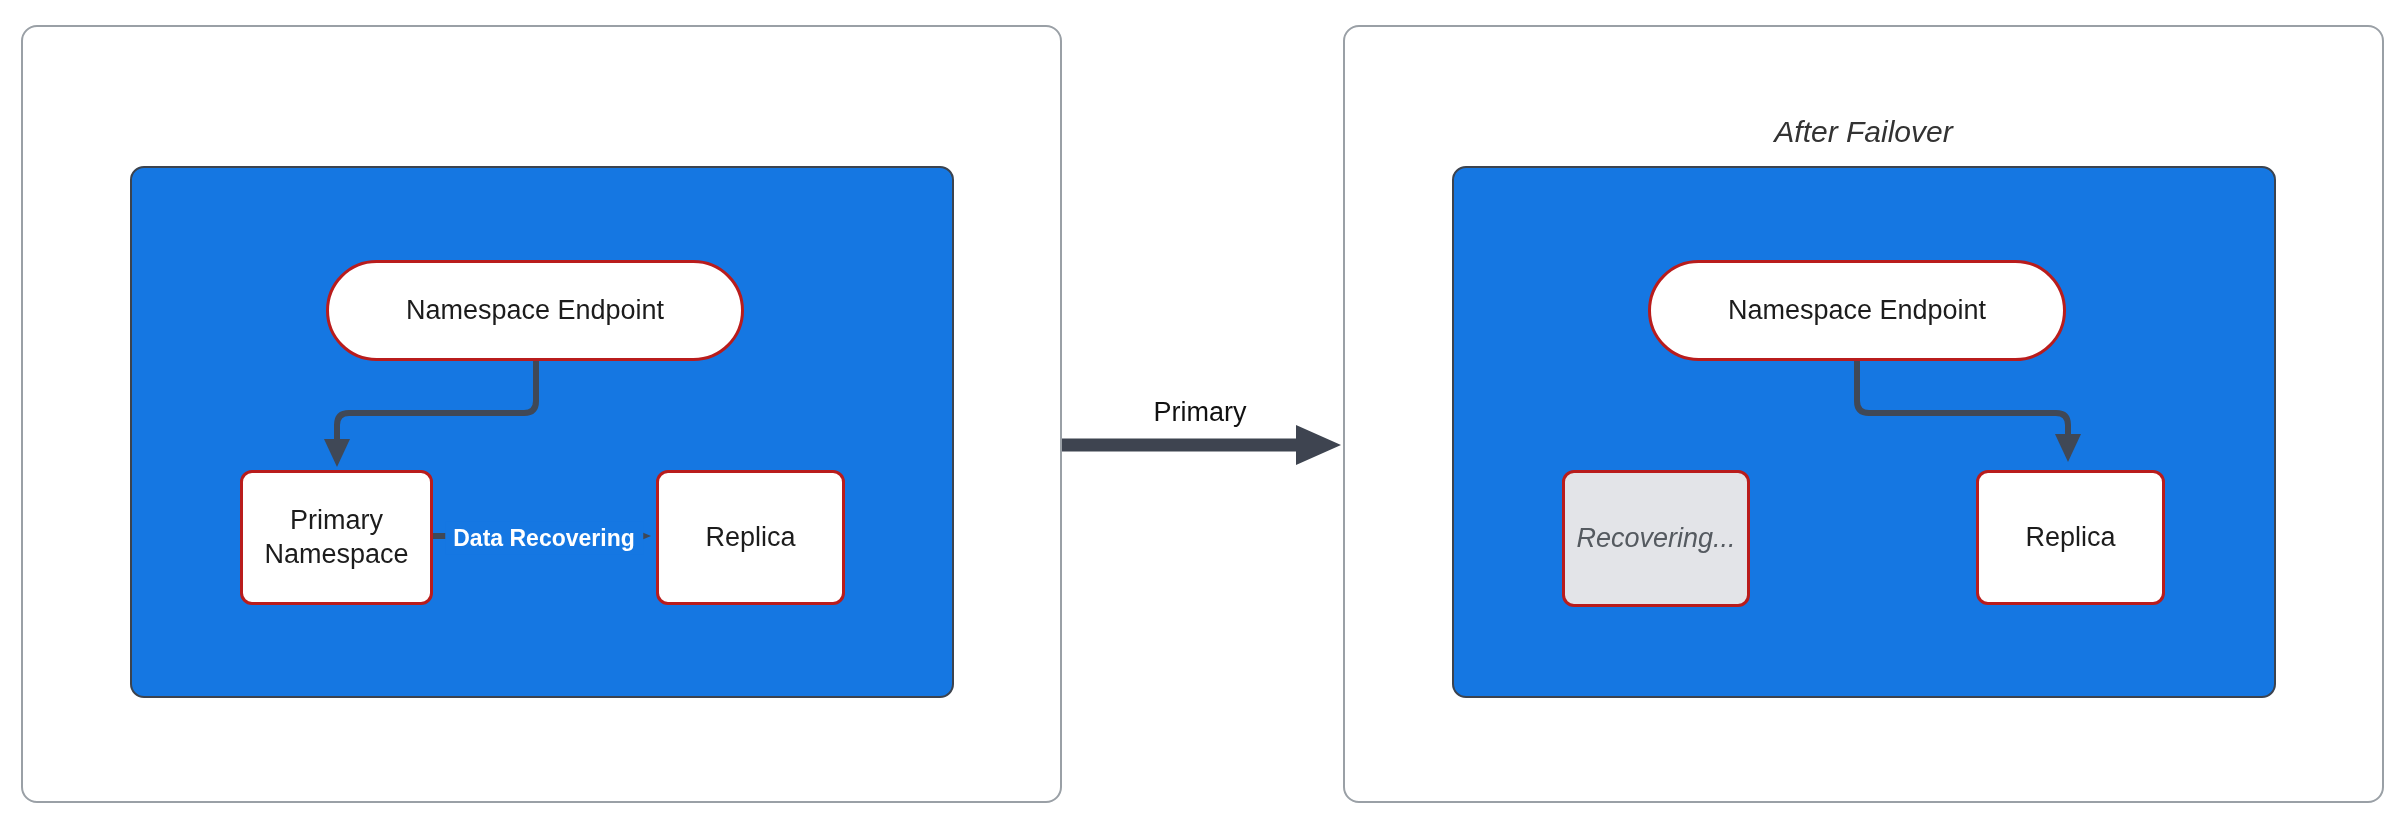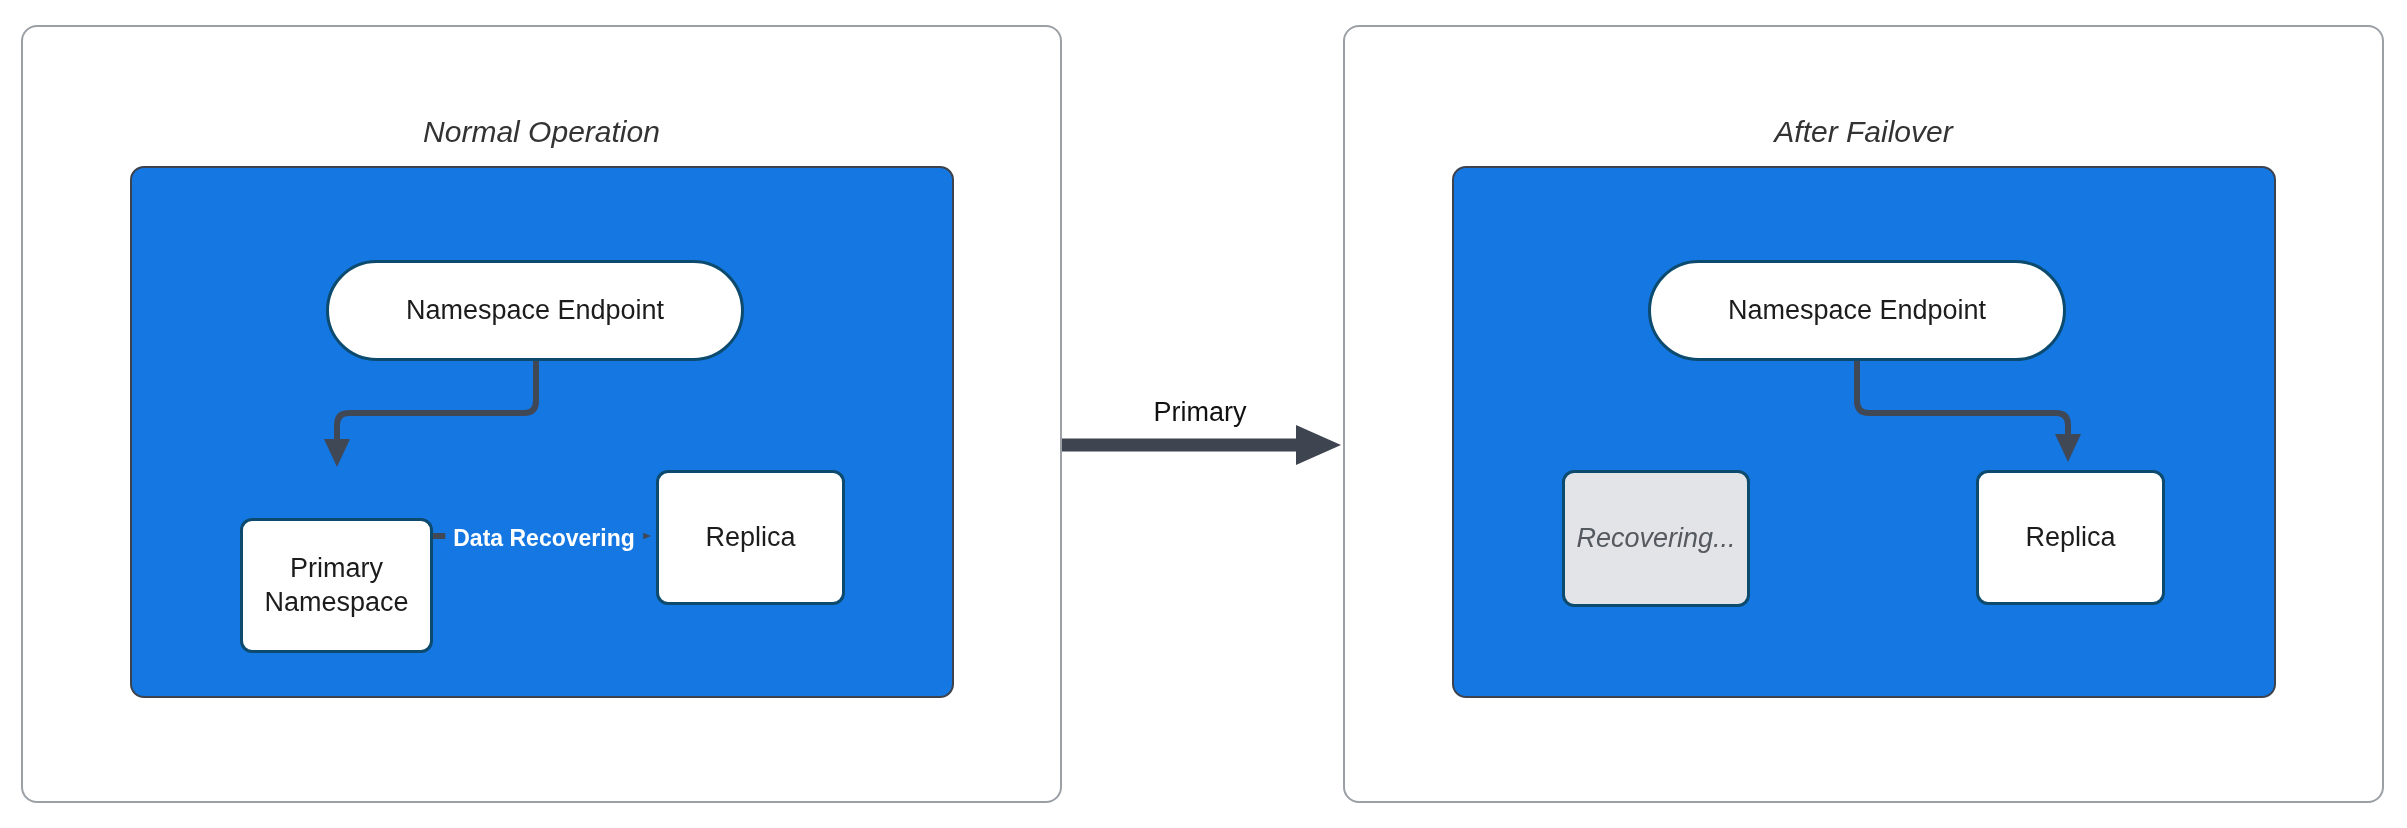--- a/index.html
+++ b/index.html
@@ -45,31 +45,31 @@
     box-sizing: border-box;
     z-index: 1;
   }
   .node {
     position: absolute;
     display: flex;
     align-items: center;
     justify-content: center;
     text-align: center;
     background: #ffffff;
-    border: 3px solid #0c4a6e;
+    border: 3px solid #b91c1c;
     box-sizing: border-box;
     font-size: 27px;
     color: #1c1c1c;
     line-height: 1.25;
     z-index: 3;
   }
   .pill { border-radius: 52px; }
   .rect { border-radius: 12px; }
   .pill-node   { left: 303px; top: 233px; width: 418px; height: 101px; }
-  .primary-node   { left: 217px; top: 443px; width: 193px; height: 135px; margin-top: 48px; }
+  .primary-node   { left: 217px; top: 443px; width: 193px; height: 135px; }
   .replica-node-l { left: 633px; top: 443px; width: 189px; height: 135px; }
   .recovering-node {
     left: 217px; top: 443px; width: 188px; height: 137px;
     background: #E3E4E8;
     font-style: italic;
     color: #555a60;
   }
   .replica-node-r { left: 631px; top: 443px; width: 189px; height: 135px; }
   .edge-label {
     position: absolute;
@@ -115,21 +115,20 @@
     <polygon points="620,523 620,549 651,536" fill="#404856"></polygon>
 
     <path d="M1857,360 L1857,401 Q1857,413 1869,413 L2056,413 Q2068,413 2068,425 L2068,436" fill="none" stroke="#404856" stroke-width="6"></path>
     <polygon points="2055,434 2081,434 2068,462" fill="#404856"></polygon>
 
     <path d="M1062,445 L1298,445" fill="none" stroke="#3E4450" stroke-width="13"></path>
     <polygon points="1296,425 1296,465 1341,445" fill="#3E4450"></polygon>
   </svg>
 
   <div class="panel panel-left">
-    <div class="panel-title">Normal Operation</div>
     <div class="blue-box"></div>
 
     <div class="node pill pill-node">
       <span>Namespace Endpoint</span>
     </div>
 
     <div class="node rect primary-node">
       <span>Primary Namespace</span>
     </div>
 

